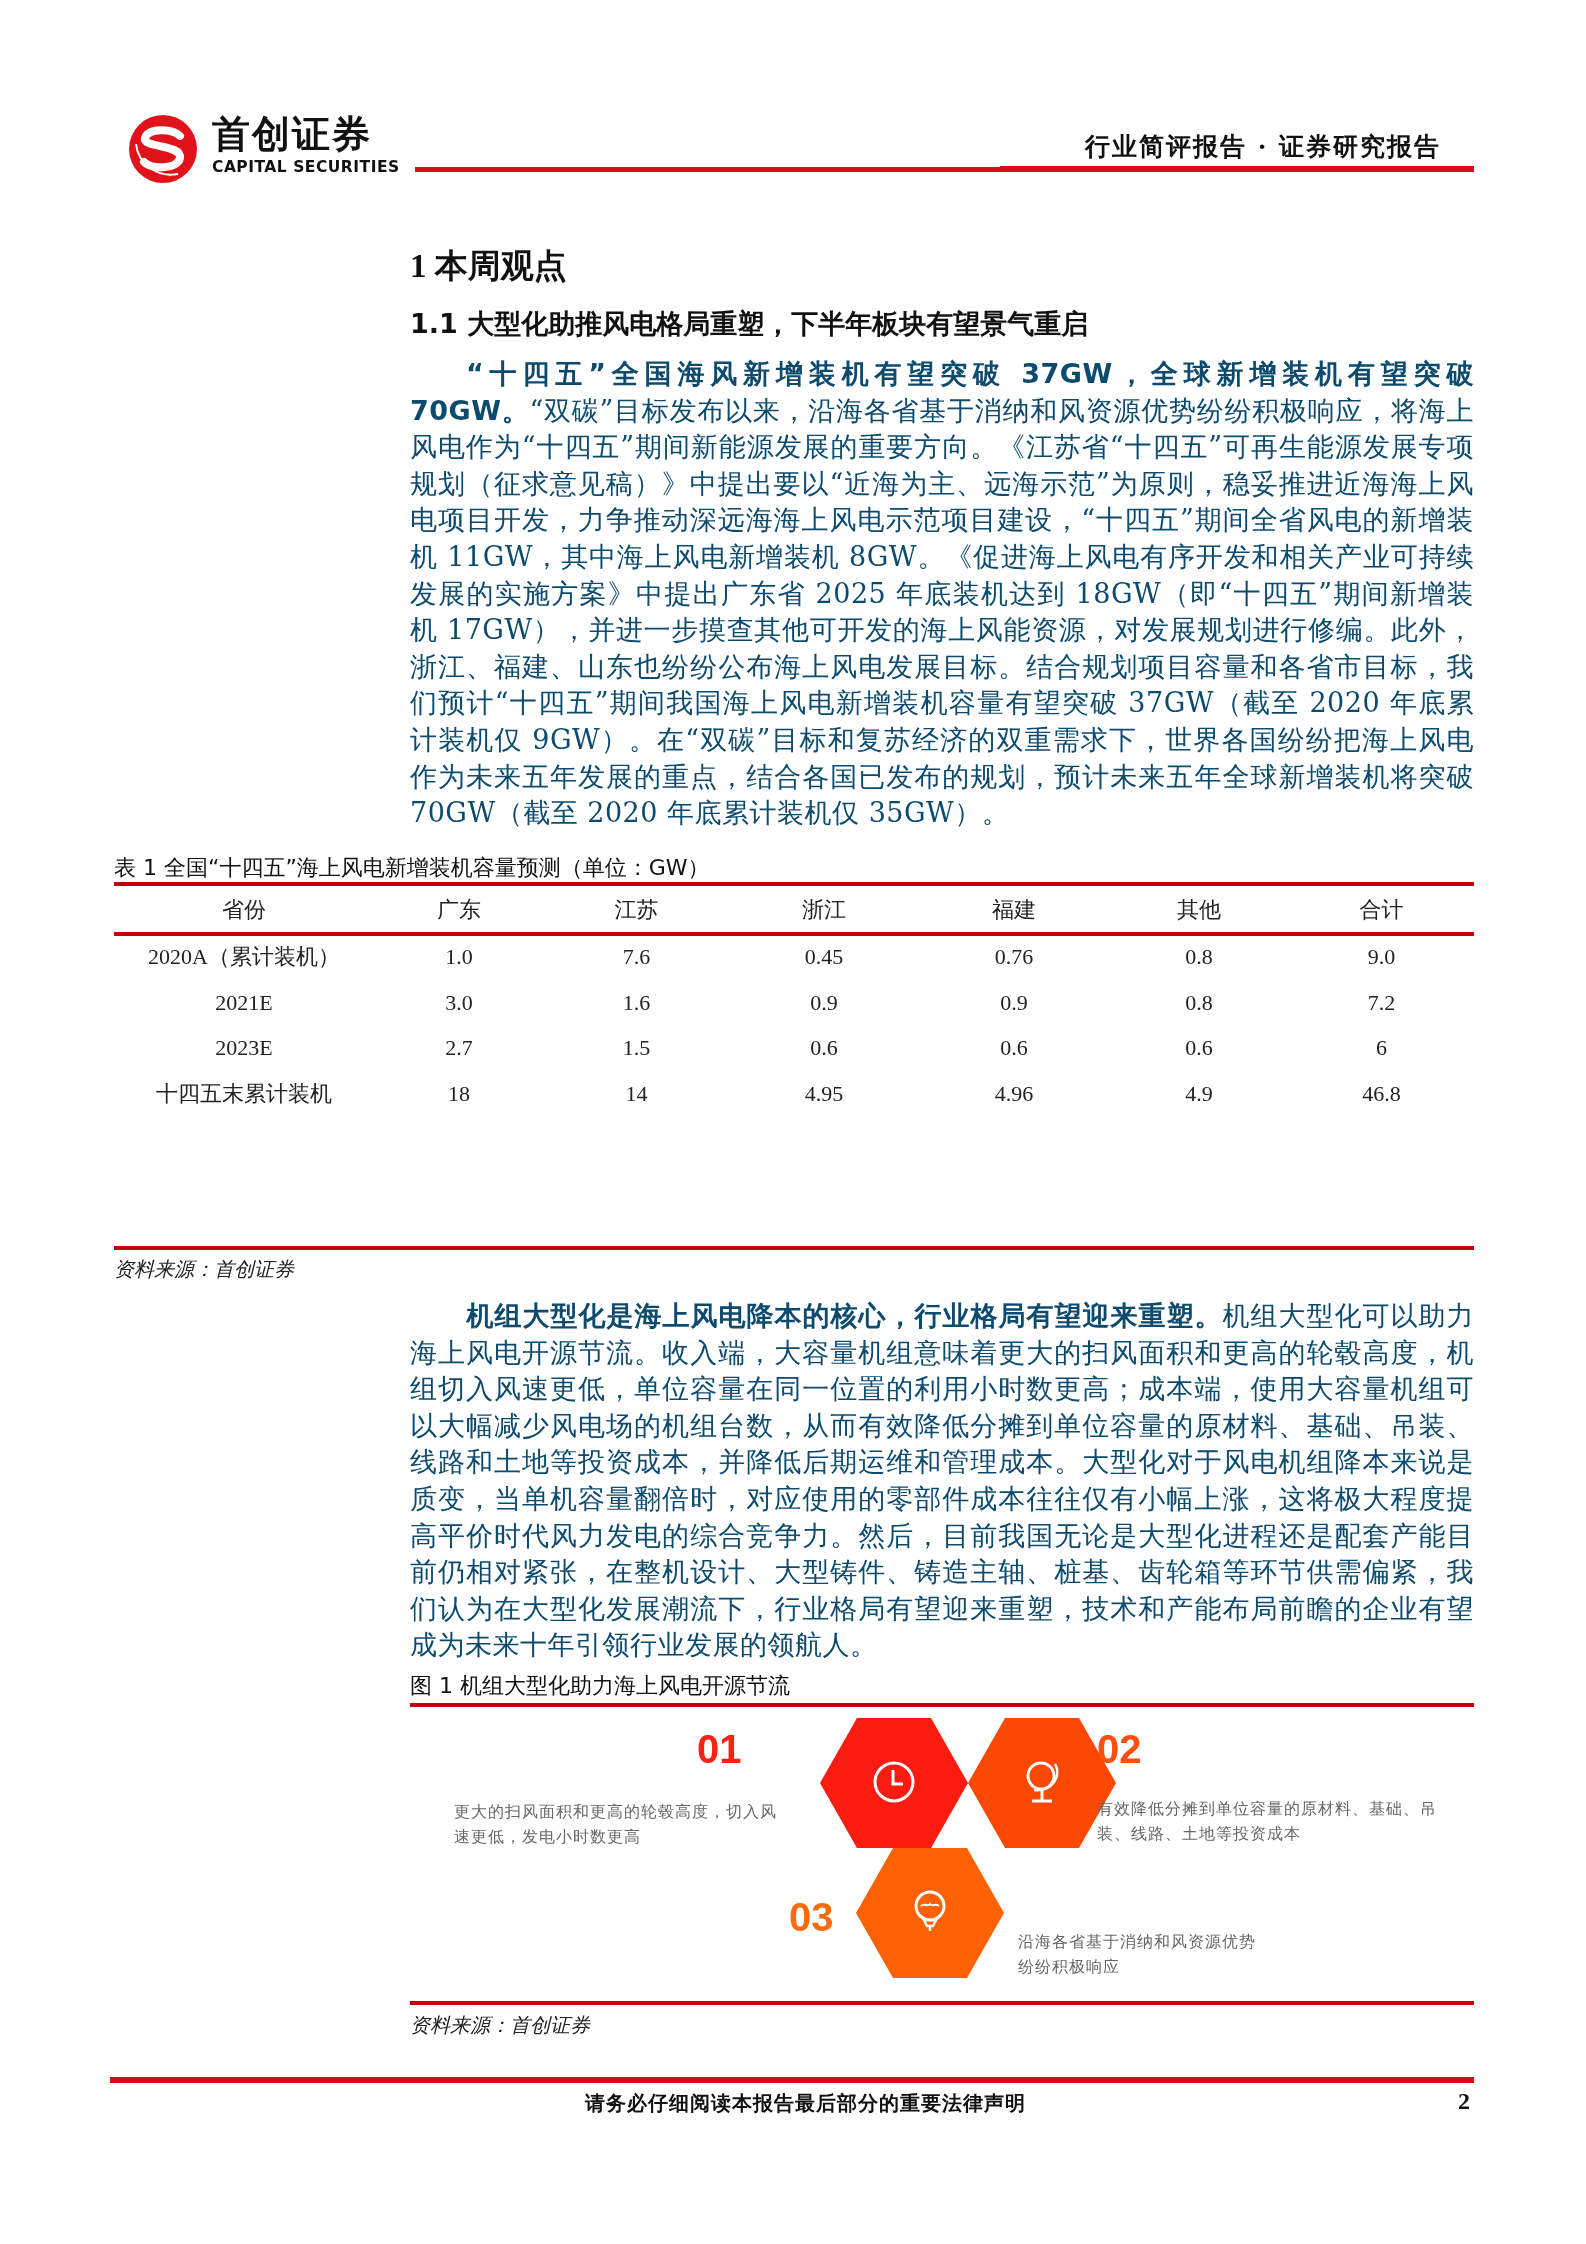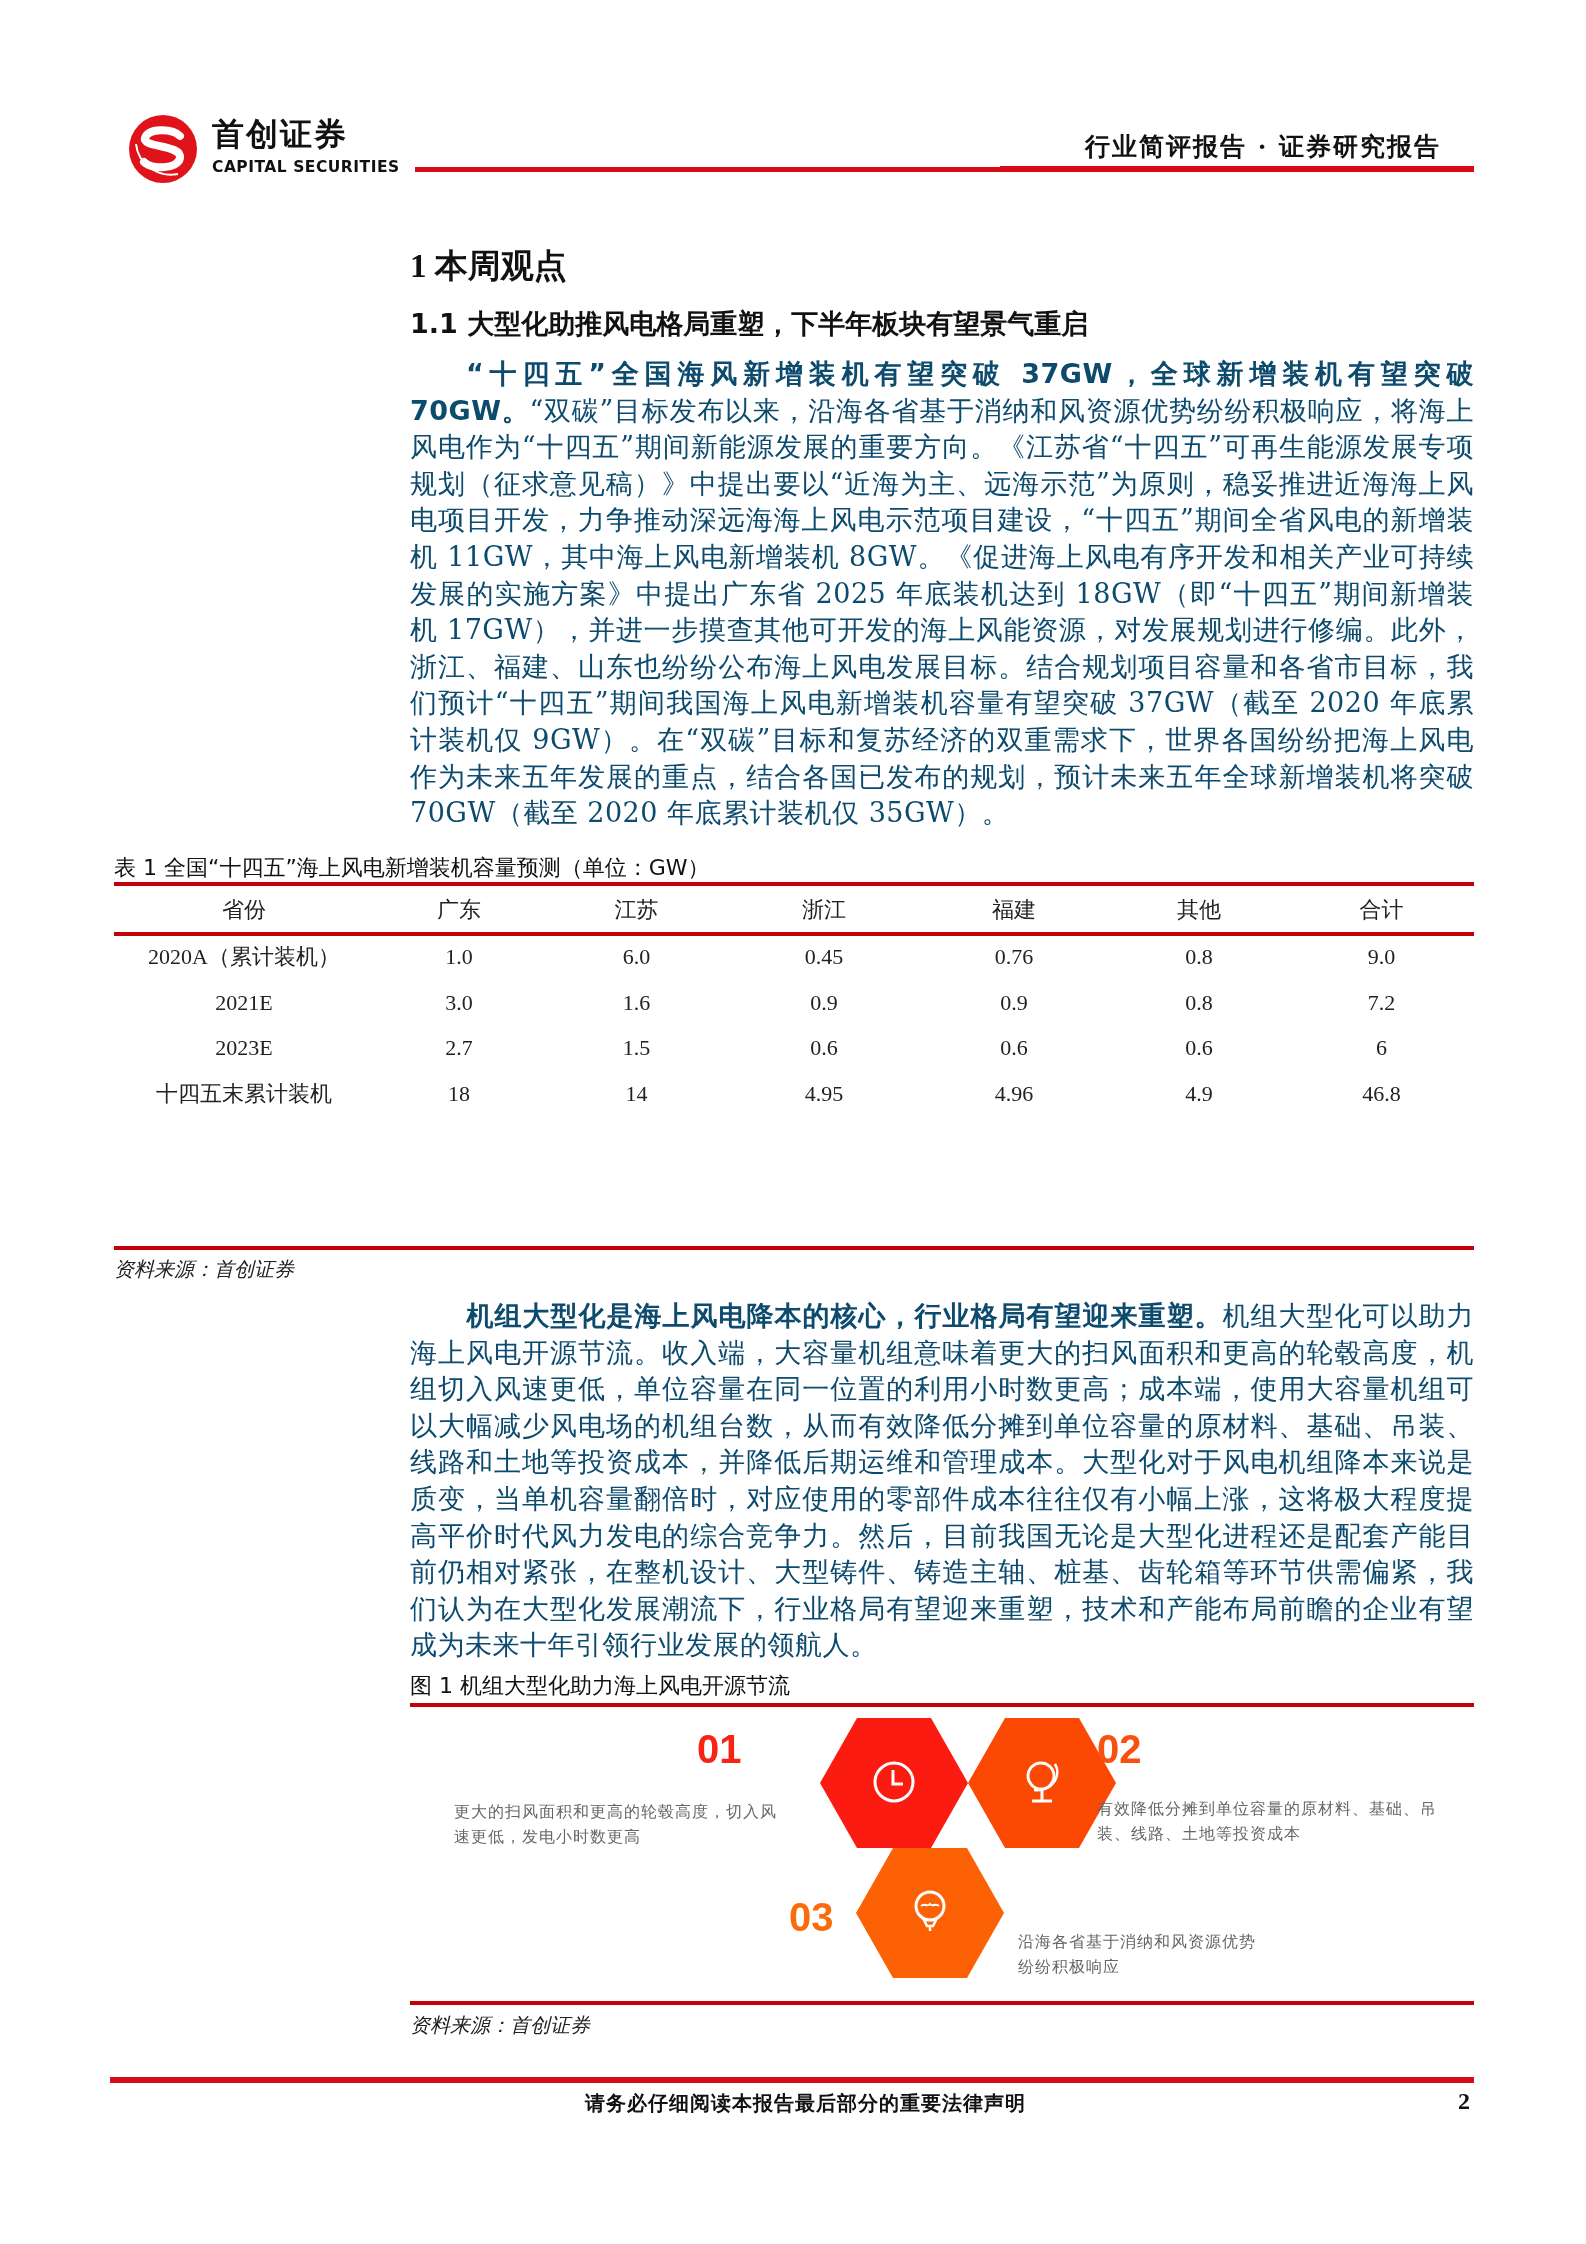--- a/index.html
+++ b/index.html
@@ -1,21 +1,21 @@
 <!DOCTYPE html>
 <html><head>
 <meta charset="utf-8">
 <style>
   html, body { margin: 0; padding: 0; background: #ffffff; }
   body { width: 1586px; height: 2244px; position: relative; overflow: hidden; font-family: "DejaVu Serif", "Liberation Serif", serif; color: #111; }
   .abs { position: absolute; }
 
   
   .logo-mark { left: 128px; top: 114px; width: 70px; height: 70px; }
-  .logo-cn { left: 212px; top: 112px; font-family: "DejaVu Sans", sans-serif; font-weight: bold; font-size: 32px; letter-spacing: 2px; color: #111; line-height: 44px; }
+  .logo-cn { left: 212px; top: 112px; font-family: "DejaVu Sans", sans-serif; font-weight: bold; font-size: 38px; letter-spacing: 2px; color: #111; line-height: 44px; }
   .logo-en { left: 212px; top: 158px; font-family: "DejaVu Sans", sans-serif; font-weight: bold; font-size: 15.5px; letter-spacing: 0.5px; color: #111; }
   .header-line-left { left: 415px; top: 167px; width: 600px; height: 5px; background: #d70c18; }
   .header-right { left: 1085px; top: 130px; font-family: "DejaVu Serif", serif; font-weight: bold; font-size: 25px; letter-spacing: 2px; color: #111; }
   .header-line-right { left: 1000px; top: 166px; width: 474px; height: 6px; background: #d70c18; }
 
   
   .h1 { left: 410px; top: 244px; font-family: Liberation Serif, serif; font-weight: bold; font-size: 33px; color: #111; text-align: right; }
   .h2 { left: 410px; top: 306px; font-family: "DejaVu Sans", sans-serif; font-weight: bold; font-size: 27px; color: #111; }
 
   .para { left: 410px; width: 1064px; font-family: "DejaVu Serif", serif; font-size: 27px; line-height: 36.6px; text-align: justify; color: #0c4a6e; letter-spacing: 0.5px; }
@@ -106,21 +106,21 @@
       <th>浙江</th>
       <th>福建</th>
       <th>其他</th>
       <th>合计</th>
     </tr>
   </thead>
   <tbody>
     <tr>
       <td class="first">2020A（累计装机）</td>
       <td>1.0</td>
-      <td>6.0</td>
+      <td>7.6</td>
       <td>0.45</td>
       <td>0.76</td>
       <td>0.8</td>
       <td>9.0</td>
     </tr>
     <tr>
       <td class="first">2021E</td>
       <td>3.0</td>
       <td>1.6</td>
       <td>0.9</td>

